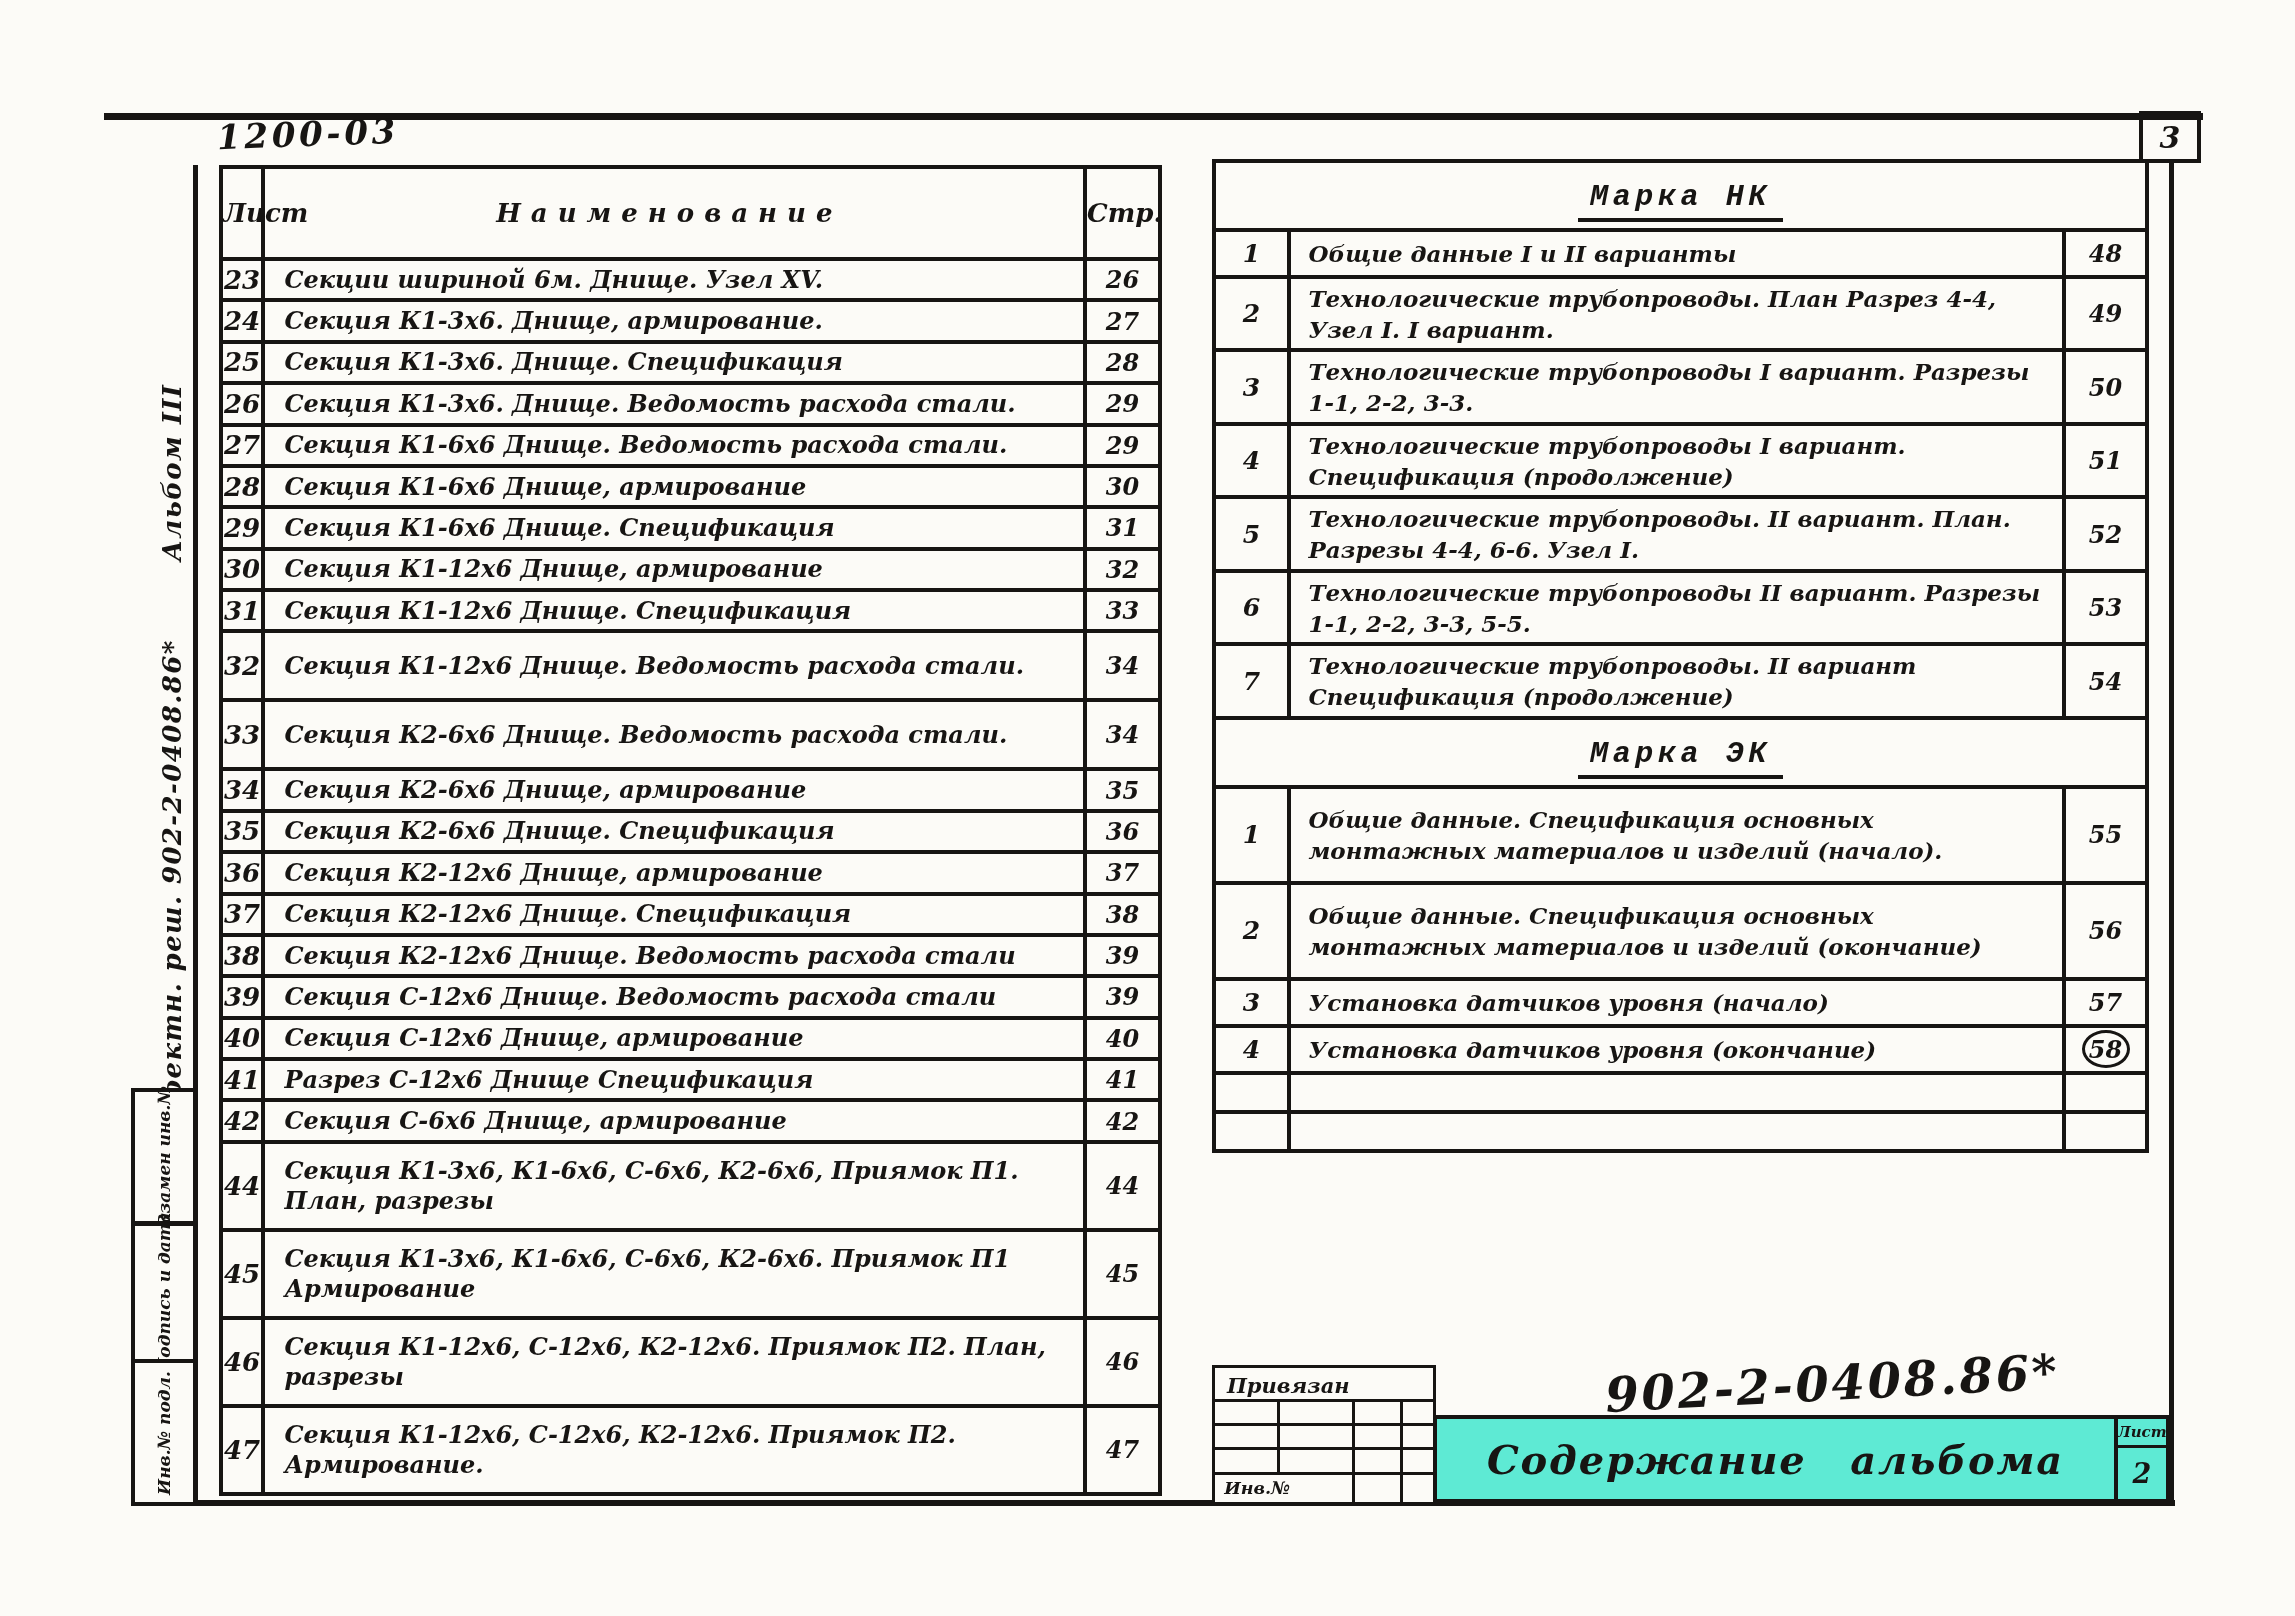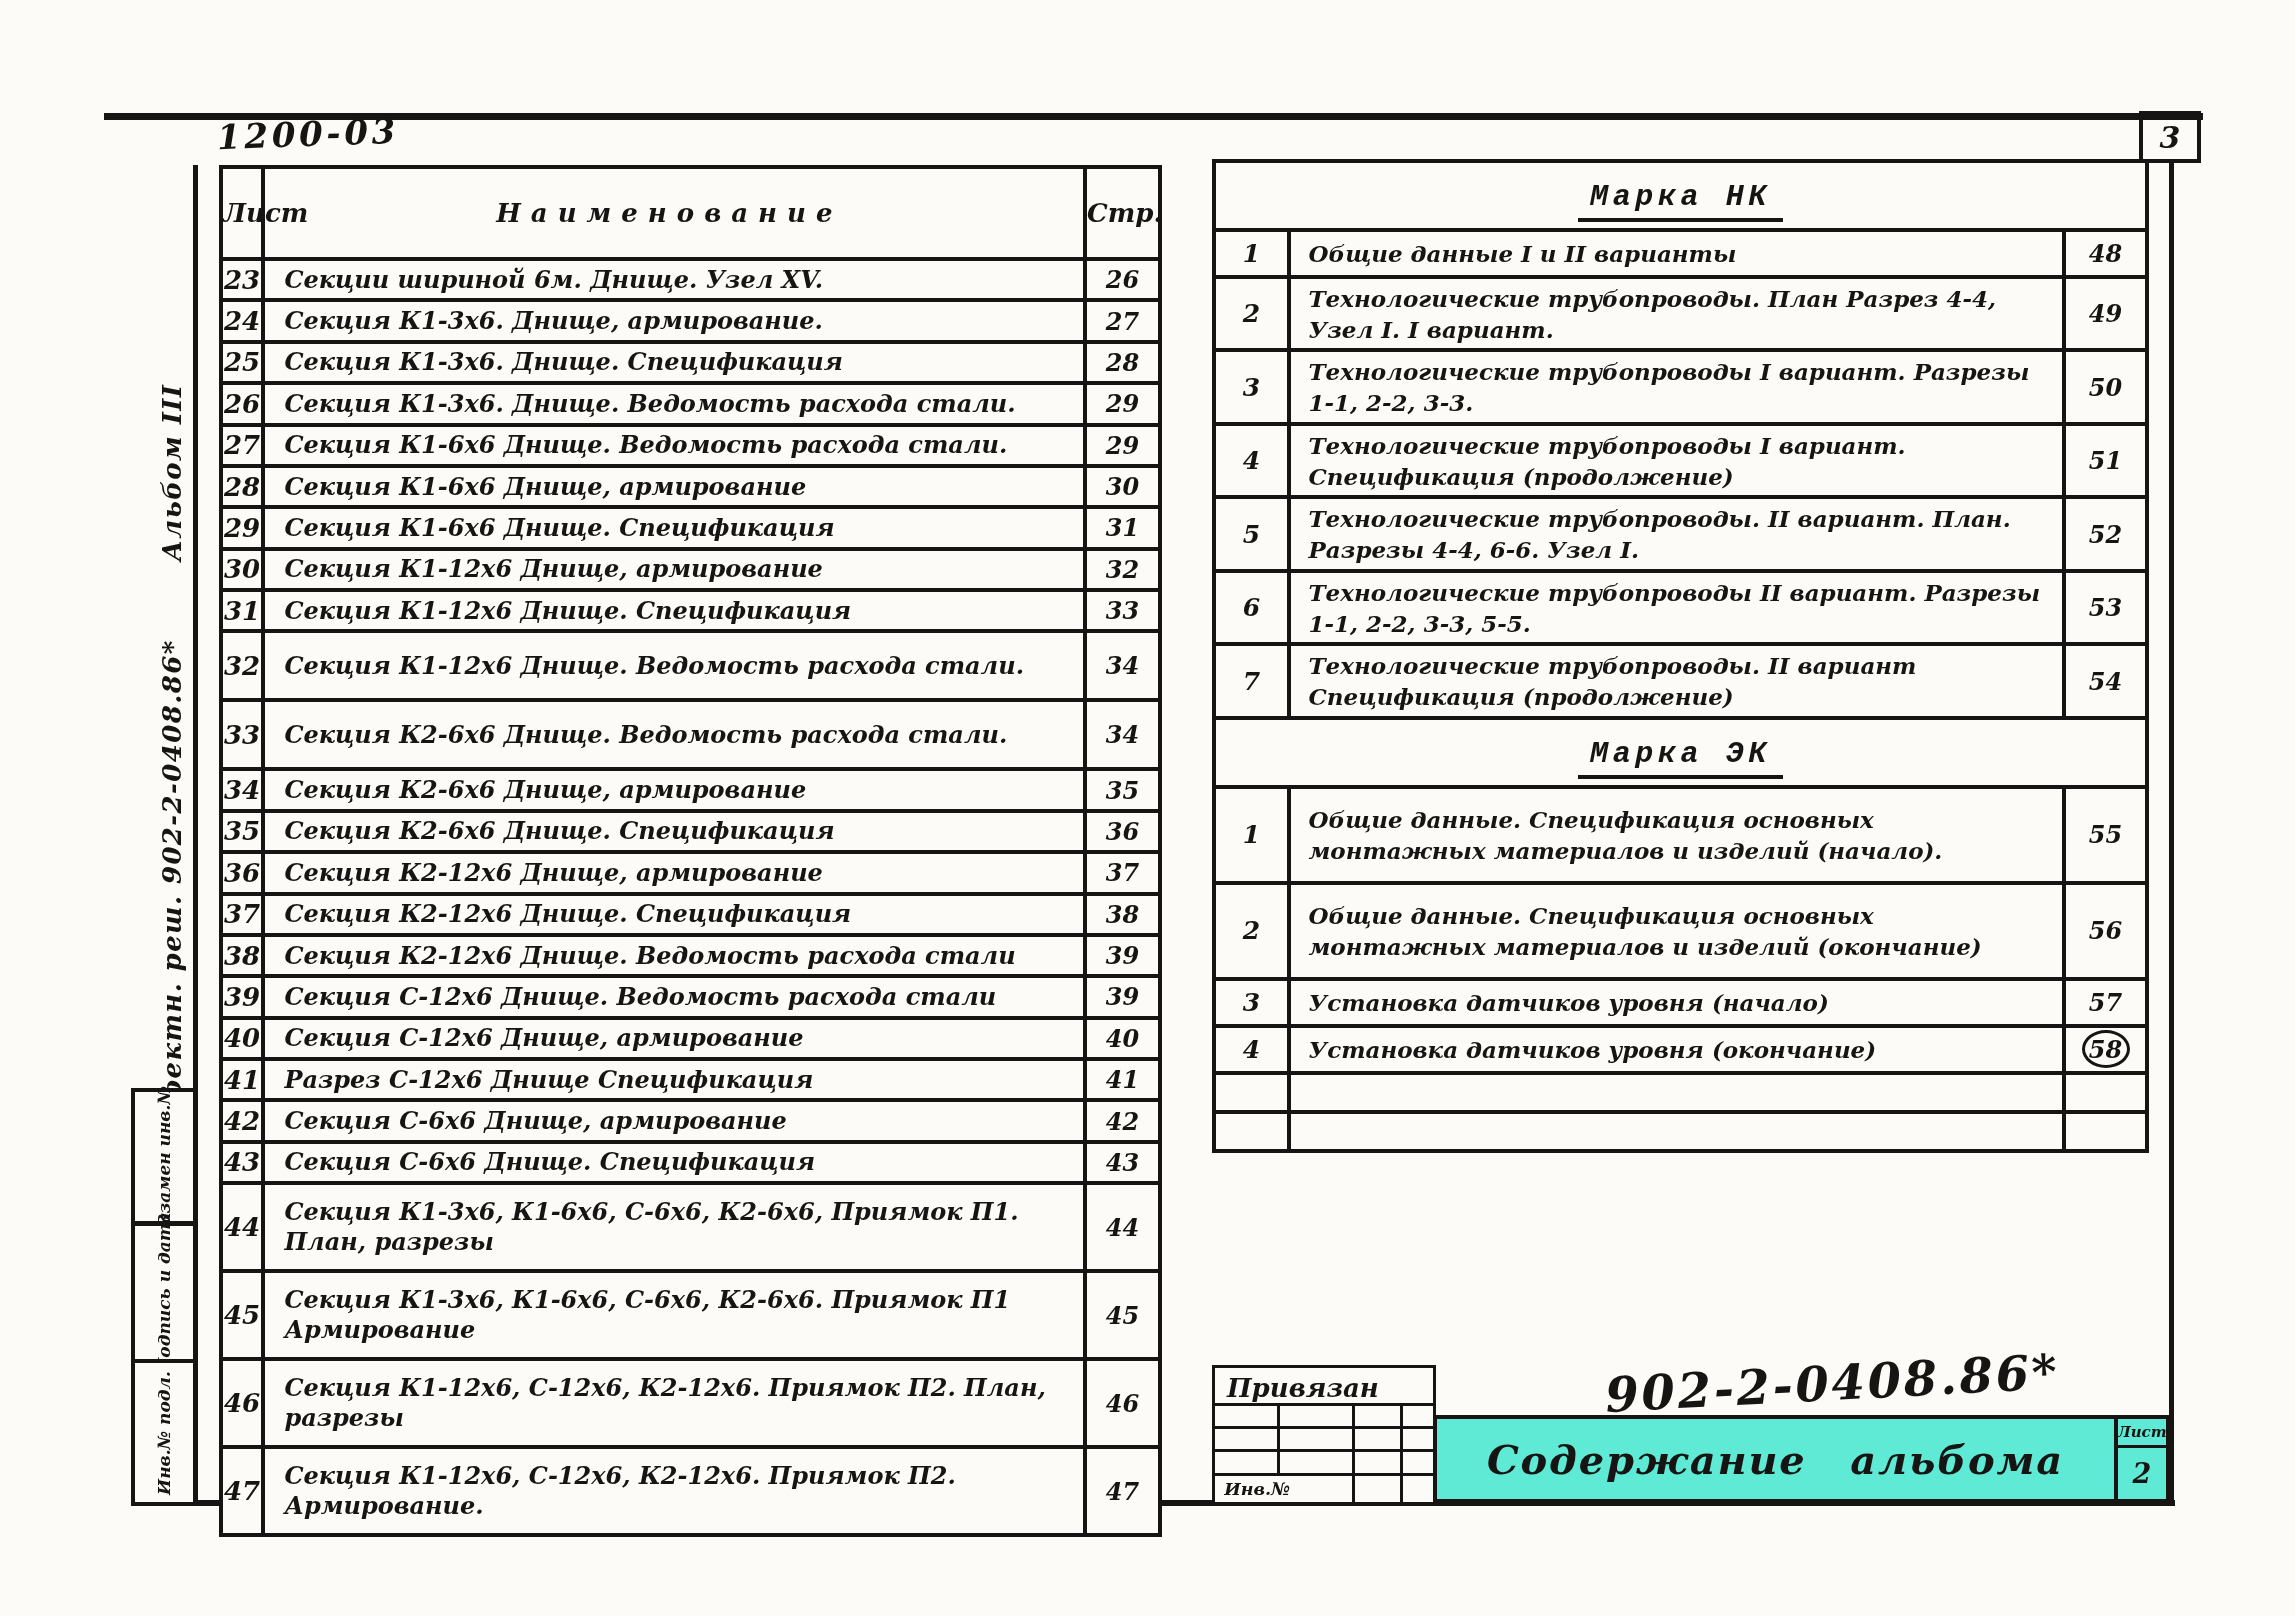--- a/index.html
+++ b/index.html
@@ -74,21 +74,21 @@
   tr.rr-x td { height: 96px; }
   tr.rr-e td { height: 39px; }
   .circle {
     display: inline-flex; align-items: center; justify-content: center;
     width: 48px; height: 38px; border: 3.7px solid #171513; border-radius: 50%;
   }
 
   
   .stamp-table { position: absolute; left: 1212px; top: 1365px; width: 221px; height: 140px; table-layout: fixed; }
   .stamp-table td { border: 3.7px solid #171513; }
-  .stamp-table td.t-top { height: 26px; font-size: 26px; padding: 4.6px 0 0 12px; vertical-align: top; }
+  .stamp-table td.t-top { height: 26px; font-size: 21px; padding: 4.6px 0 0 12px; vertical-align: top; }
   .stamp-table tr.grid td { height: 23px; }
   .stamp-table td.t-inv { height: 29px; font-size: 17.5px; padding-left: 9.2px; margin-top: 44px; }
 
   .code-number {
     position: absolute; left: 1605px; top: 1355px;
     font-size: 48px; letter-spacing: 2.8px; transform: rotate(-3deg);
   }
   .title-box {
     position: absolute; left: 1433px; top: 1415px; width: 737px; height: 88px;
     border: 4.6px solid #171513; display: flex; background: #5eead4;
@@ -235,25 +235,20 @@
         <tr class="rs">
           <td class="c-sheet">41</td>
           <td class="c-name">Разрез С-12х6 Днище Спецификация</td>
           <td class="c-page">41</td>
         </tr>
         <tr class="rs">
           <td class="c-sheet">42</td>
           <td class="c-name">Секция С-6х6 Днище, армирование</td>
           <td class="c-page">42</td>
         </tr>
-        <tr class="rs">
-          <td class="c-sheet">43</td>
-          <td class="c-name">Секция С-6х6 Днище. Спецификация</td>
-          <td class="c-page">43</td>
-        </tr>
         <tr class="rl">
           <td class="c-sheet">44</td>
           <td class="c-name">Секция К1-3х6, К1-6х6, С-6х6, К2-6х6, Приямок П1. План, разрезы</td>
           <td class="c-page">44</td>
         </tr>
         <tr class="rl">
           <td class="c-sheet">45</td>
           <td class="c-name">Секция К1-3х6, К1-6х6, С-6х6, К2-6х6. Приямок П1 Армирование</td>
           <td class="c-page">45</td>
         </tr>

